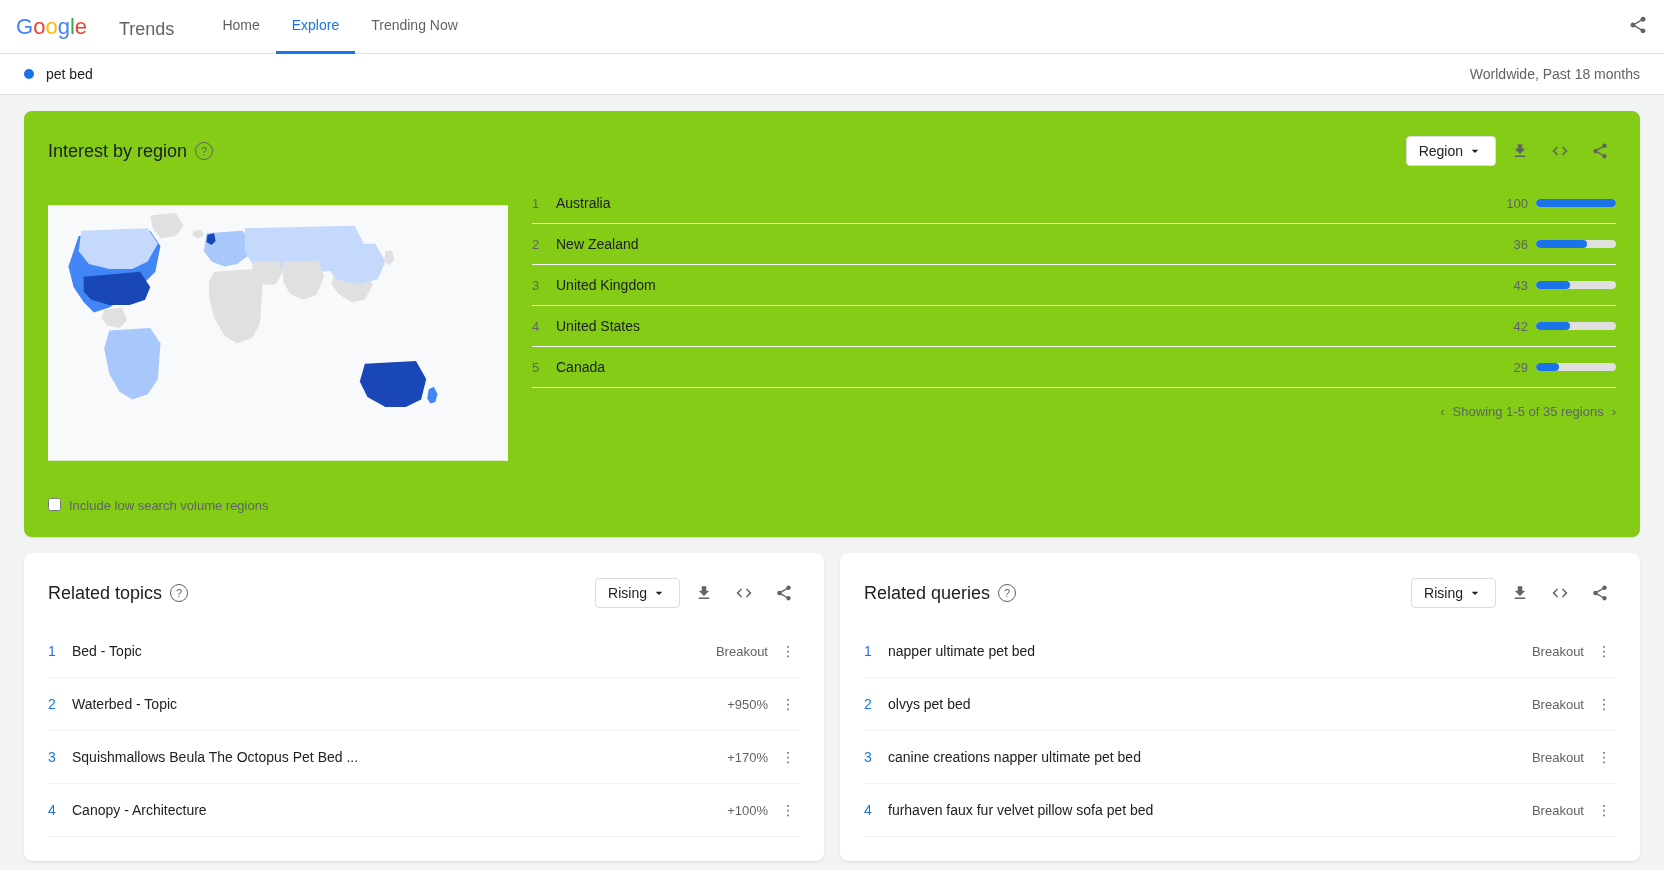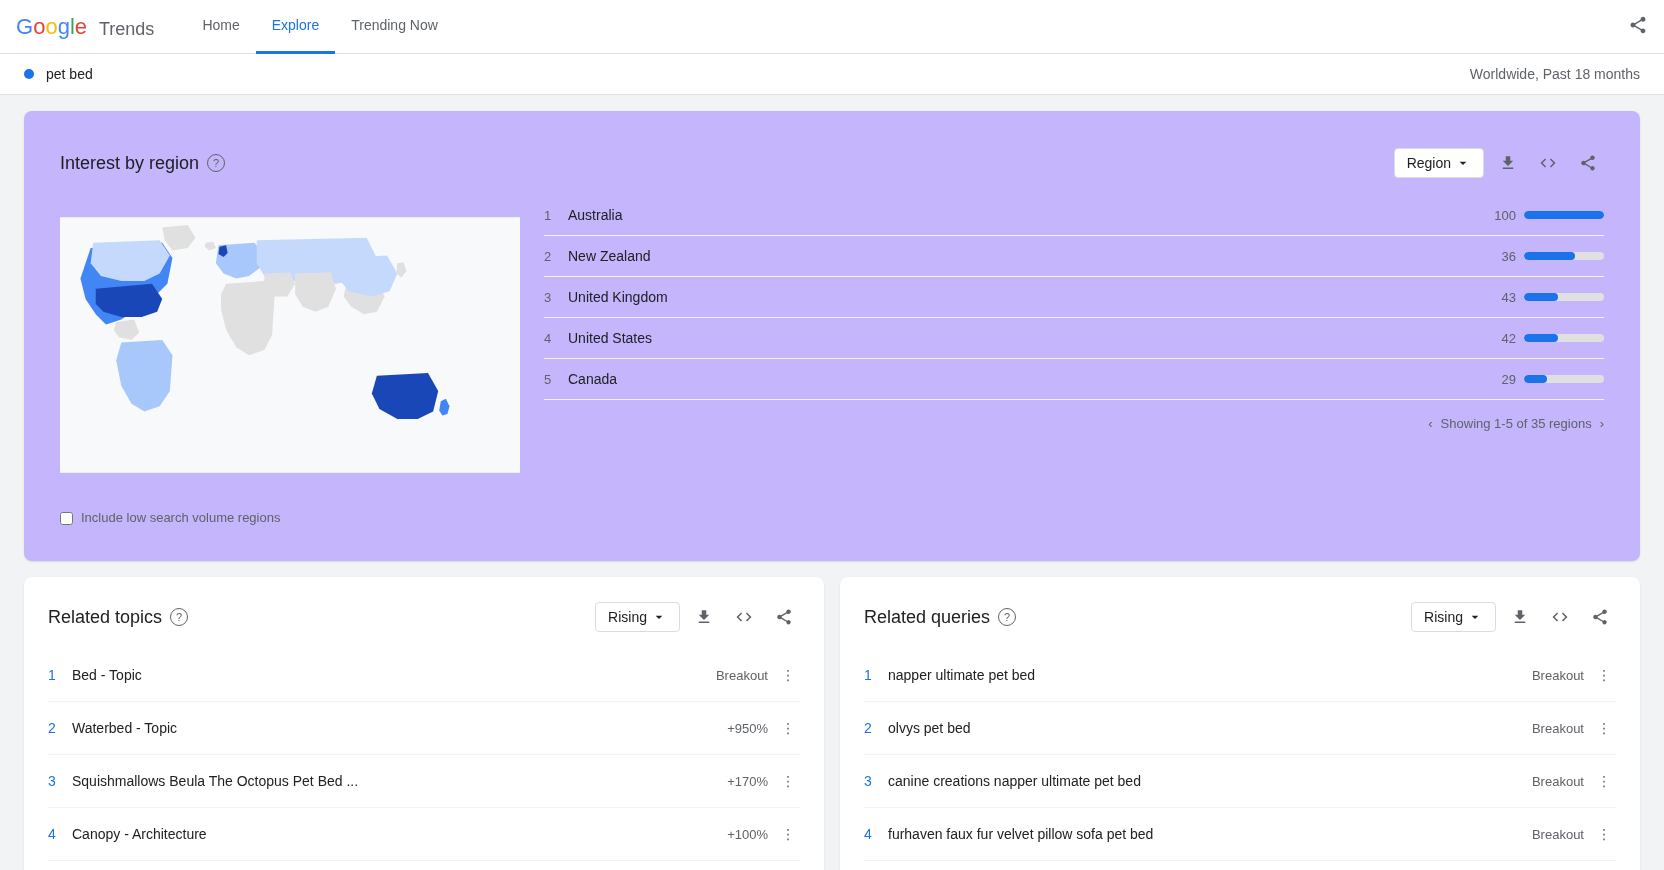--- a/index.html
+++ b/index.html
@@ -26,20 +26,21 @@
       font-weight: 400;
     }
     .g-blue { color: #4285f4; }
     .g-red { color: #ea4335; }
     .g-yellow { color: #fbbc05; }
     .g-green { color: #34a853; }
     .logo-trends {
       color: #5f6368;
       font-size: 18px;
       font-weight: 400;
+      margin-left: 20px;
     }
     .nav {
       display: flex;
       gap: 0;
     }
     .nav-item {
       padding: 0 16px;
       height: 54px;
       display: flex;
       align-items: center;
@@ -91,23 +92,23 @@
     
     .main {
       padding: 16px 24px;
       display: flex;
       flex-direction: column;
       gap: 16px;
     }
 
     
     .card {
-      background: #c4b5fd;
+      background: #84cc16;
       border-radius: 8px;
-      padding: 36px;
+      padding: 24px;
       box-shadow: 0 1px 2px rgba(0,0,0,0.1);
     }
 
     
     .card-header {
       display: flex;
       align-items: center;
       justify-content: space-between;
       margin-bottom: 16px;
     }
@@ -227,21 +228,21 @@
       font-size: 13px;
     }
     .pagination .chevron {
       cursor: pointer;
       color: #5f6368;
     }
 
     
     .checkbox-row {
       display: flex;
-      align-items: flex-end;
+      align-items: flex-start;
       gap: 8px;
       margin-top: 12px;
     }
     .checkbox-row input { cursor: pointer; }
     .checkbox-label { font-size: 13px; color: #5f6368; cursor: pointer; }
 
     
     .bottom-cards {
       display: flex;
       gap: 16px;

